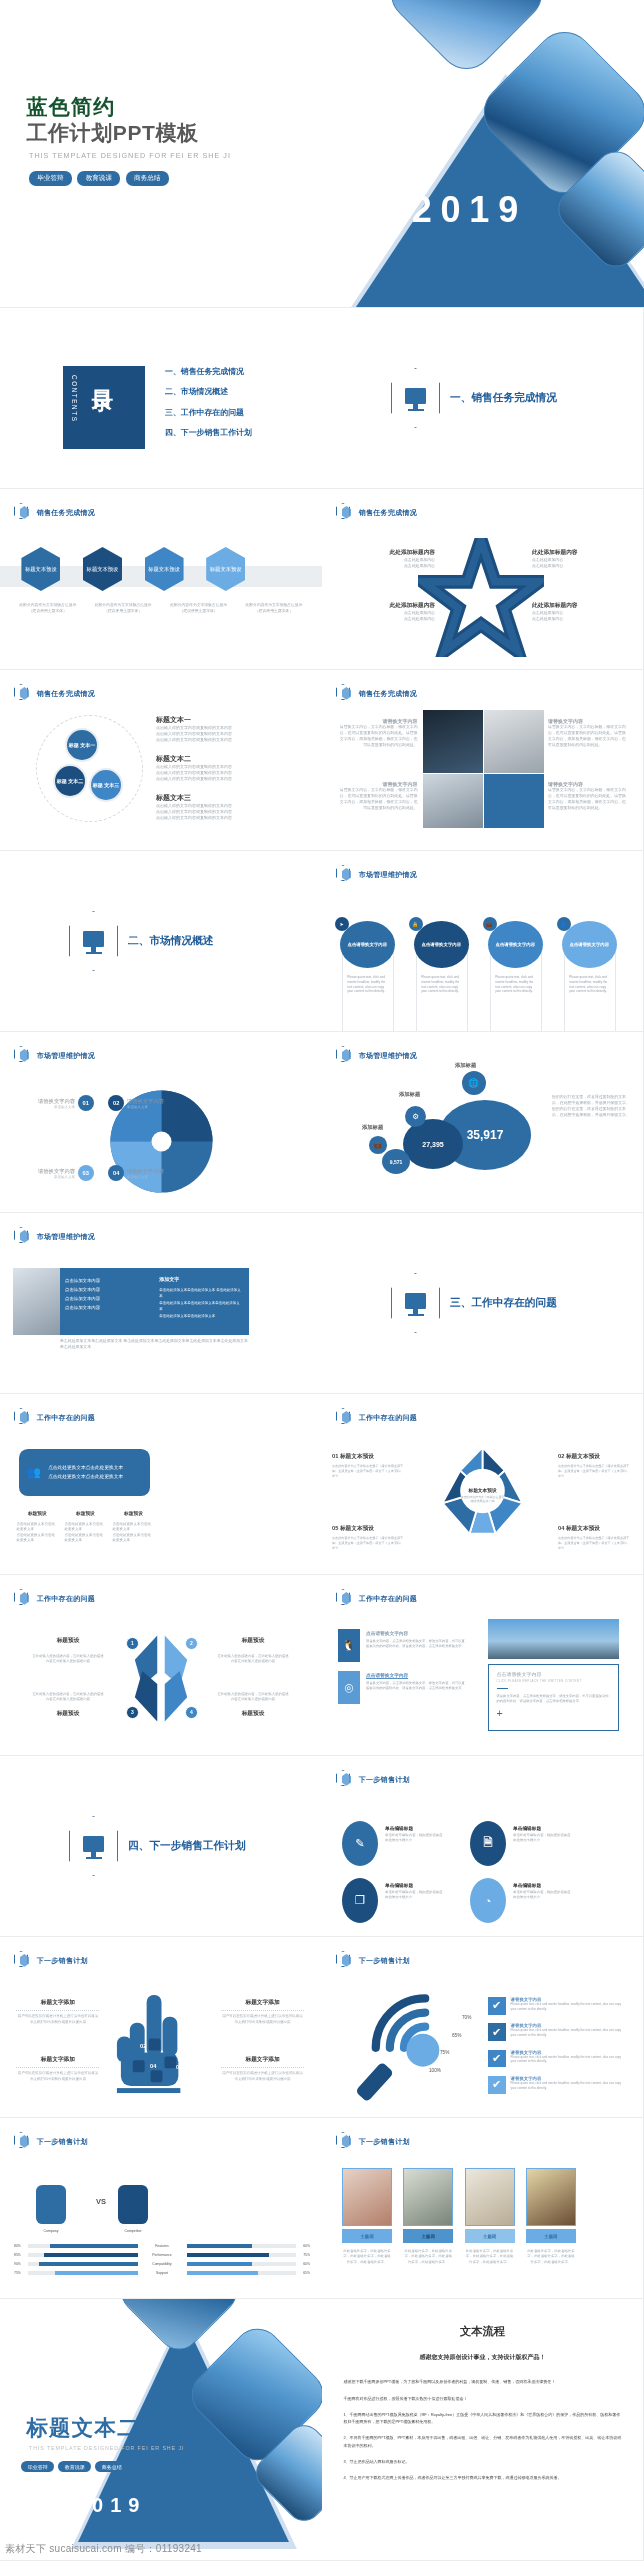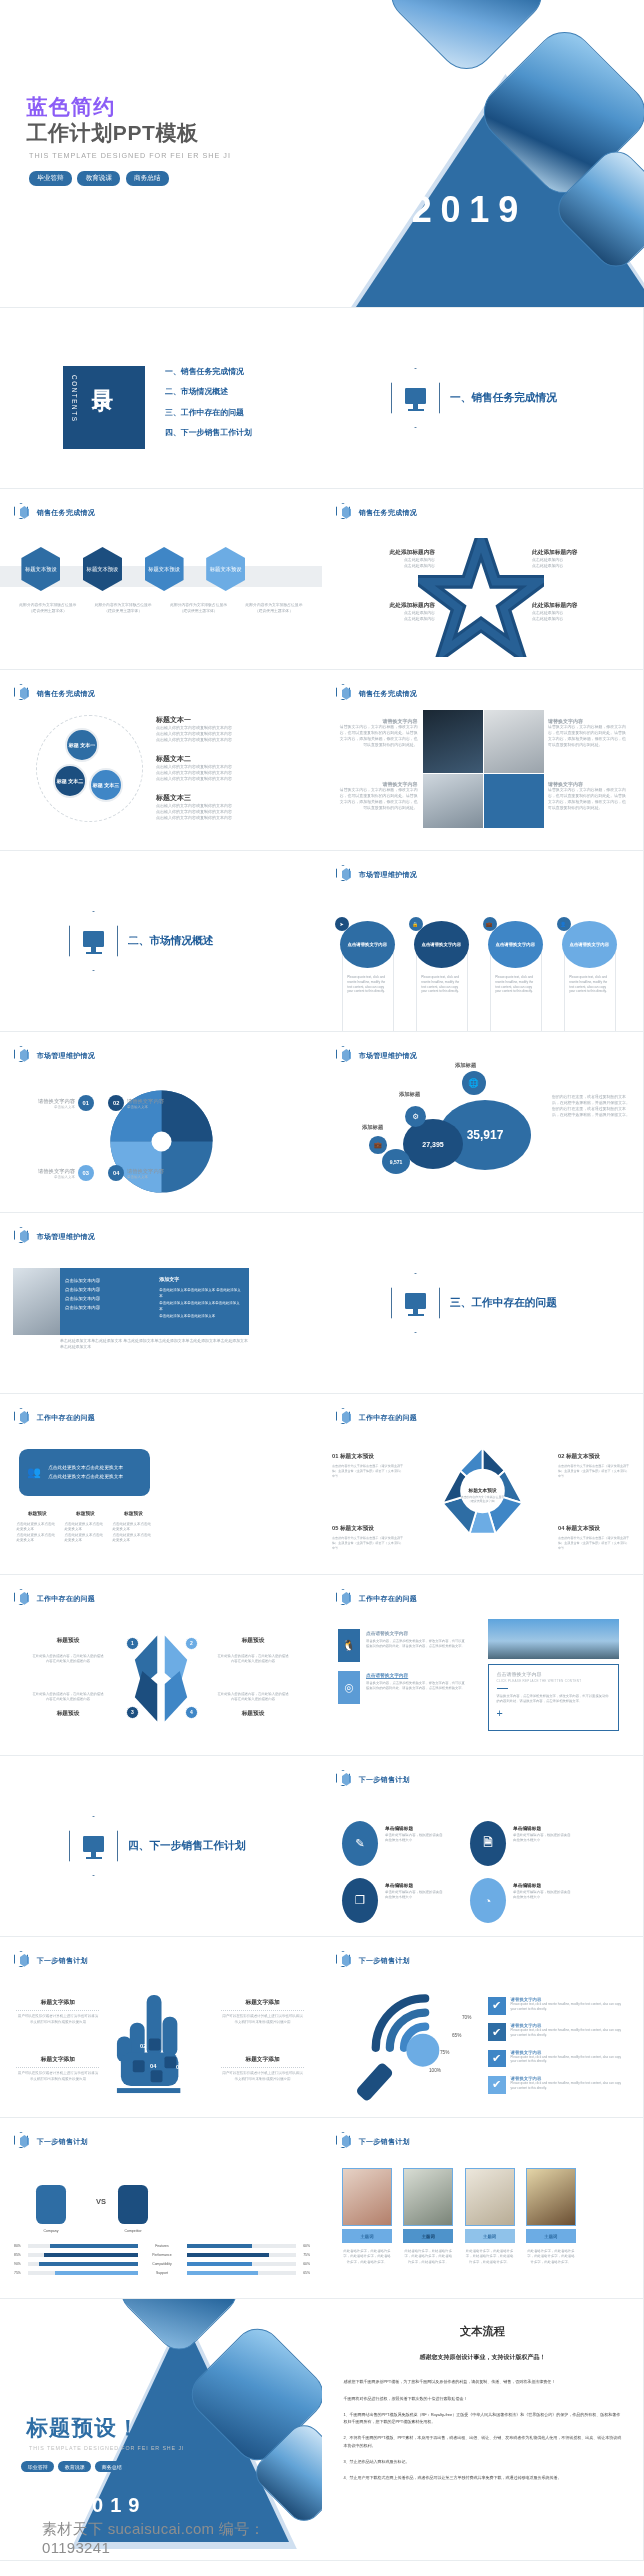--- a/index.html
+++ b/index.html
@@ -26,21 +26,21 @@
   }
   .hexlogo .h2 {
     position:absolute; left:5.7px; top:3.1px; width:9.4px; height:12.6px;
     background:#5b9bd5;
     clip-path:polygon(50% 0,100% 25%,100% 75%,50% 100%,0 75%,0 25%);
     opacity:.85;
   }
   .shead .stitle { font-size:7px; font-weight:bold; color:#1f5campo; color:#1f5c99; letter-spacing:0.3px; white-space:nowrap; }
   
   .cover { grid-column:1 / span 2; width:644px; height:308px; position:relative; overflow:hidden; border-bottom:0.6px solid #e8ecef; border-right:none; }
-  .cover-title1 { position:absolute; left:26.4px; top:93px; font-size:21px; font-weight:bold; color:#8b5cf6; letter-spacing:1.3px; }
+  .cover-title1 { position:absolute; left:26.4px; top:93px; font-size:21px; font-weight:bold; color:#14532d; letter-spacing:1.3px; }
   .cover-title2 { position:absolute; left:26.4px; top:119px; font-size:21px; font-weight:bold; color:#595959; letter-spacing:0.6px; }
   .cover-sub { position:absolute; left:29px; top:151px; font-size:7.2px; color:#a6a6a6; letter-spacing:1px; }
   .pillrow { position:absolute; left:29px; top:171px; display:flex; gap:5.7px; }
   .pill { background:#2e6da4; color:#fff; font-size:6.6px; padding:3.1px 8.2px; border-radius:7px; white-space:nowrap; }
   .bigtri {
     position:absolute; right:-38px; top:82px; width:352px; height:264px;
     background:#2e6da4; clip-path:polygon(50% 0,100% 100%,0 100%);
   }
   .bigtri-halo {
     position:absolute; right:-45px; top:74px; width:367px; height:277px;
@@ -88,22 +88,22 @@
     color:#fff; font-size:5.3px; text-align:center; line-height:1.25; padding:2.5px;
   }
   .graybar { position:absolute; left:0; width:322px; height:21.4px; background:#ebeef1; }
   .cap { font-size:3.8px; color:#9aa3ab; line-height:1.5; text-align:center; }
   .mini-title { font-size:5.7px; font-weight:bold; color:#404040; }
   .mini-body { font-size:3.9px; color:#9aa3ab; line-height:1.55; }
   .dotted { border-top:0.6px dotted #c9d0d6; }
   .circ { border-radius:50%; display:flex; align-items:center; justify-content:center; color:#fff; font-weight:bold; }
   .blue1{background:#2e6da4}.blue2{background:#1c4e7f}.blue3{background:#3f86c6}.blue4{background:#6cace4}
   .fl { position:absolute; }
-  .wm { position:absolute; left:5px; bottom:3.8px; font-size:15px; color:#8e8e8e; letter-spacing:0.3px;
-        font-family:"Liberation Sans",sans-serif;margin-left:37px; }
+  .wm { position:absolute; left:5px; bottom:3.8px; font-size:10px; color:#8e8e8e; letter-spacing:0.3px;
+        font-family:"Liberation Sans",sans-serif; }
   .photo-ph { background:linear-gradient(135deg,#b9cddf,#6e90ab); }
   .thanks-title { position:absolute; left:26.4px; top:114px; font-size:21.4px; font-weight:bold; color:#2e6da4; letter-spacing:1.3px; }
   .thanks-sub { position:absolute; left:29px; top:146px; font-size:5.3px; color:#bfbfbf; letter-spacing:0.9px; }
   .cp-title { font-size:11.3px; font-weight:bold; color:#333; text-align:center; }
   .cp-lead { font-size:6px; font-weight:bold; color:#333; text-align:center; }
   .cp-p { font-size:4px; color:#444; line-height:1.85; }
 </style>
 </head>
 <body>
 
@@ -790,21 +790,21 @@
       <div class="mini-body" style="width:50px;font-size:3.4px;text-align:center">此处省略许多字，此处省略许多字，此处省略许多字，此处省略许多字，此处省略许多字。</div>
     </div>
   </div>
 
   <div class="slide" style="height:262px">
     <div class="bigtri-halo" style="right:25px;top:11.3px;width:226px;height:239px"></div>
     <div class="bigtri" style="right:33px;top:19px;width:211px;height:224px"></div>
     <div class="photo" style="right:96px;top:-54px;width:94px;height:94px;border-radius:21.4px;border:1.9px solid #3f7fb5;transform:rotate(45deg);background:linear-gradient(150deg,#0b2d52,#1c5d96 40%,#8fc0e6)"></div>
     <div class="photo" style="right:11.3px;top:42px;width:107px;height:107px;border-radius:24px;border:1.9px solid #3f7fb5;transform:rotate(45deg);background:linear-gradient(160deg,#9ed0f2,#4e93cb 45%,#1a4e80)"></div>
     <div class="photo" style="right:-21.4px;top:135px;width:78px;height:78px;border-radius:17.6px;border:1.9px solid #3f7fb5;transform:rotate(45deg);background:linear-gradient(170deg,#cfe6f7,#62a3d6 50%,#19456f)"></div>
-    <div class="thanks-title">标题预设！</div>
+    <div class="thanks-title">标题文本二！</div>
     <div class="thanks-sub">THIS TEMPLATE DESIGNED FOR FEI ER SHE JI</div>
     <div class="pillrow" style="left:21.4px;top:162px;gap:4.4px">
       <span class="pill" style="font-size:5px;padding:2.5px 6.3px">毕业答辩</span>
       <span class="pill" style="font-size:5px;padding:2.5px 6.3px">教育说课</span>
       <span class="pill" style="font-size:5px;padding:2.5px 6.3px">商务总结</span>
     </div>
     <div style="position:absolute;left:74px;top:195px;font-size:20px;font-weight:bold;color:#fff;letter-spacing:7px">2019</div>
     <div class="wm">素材天下 sucaisucai.com 编号：01193241</div>
   </div>
 

